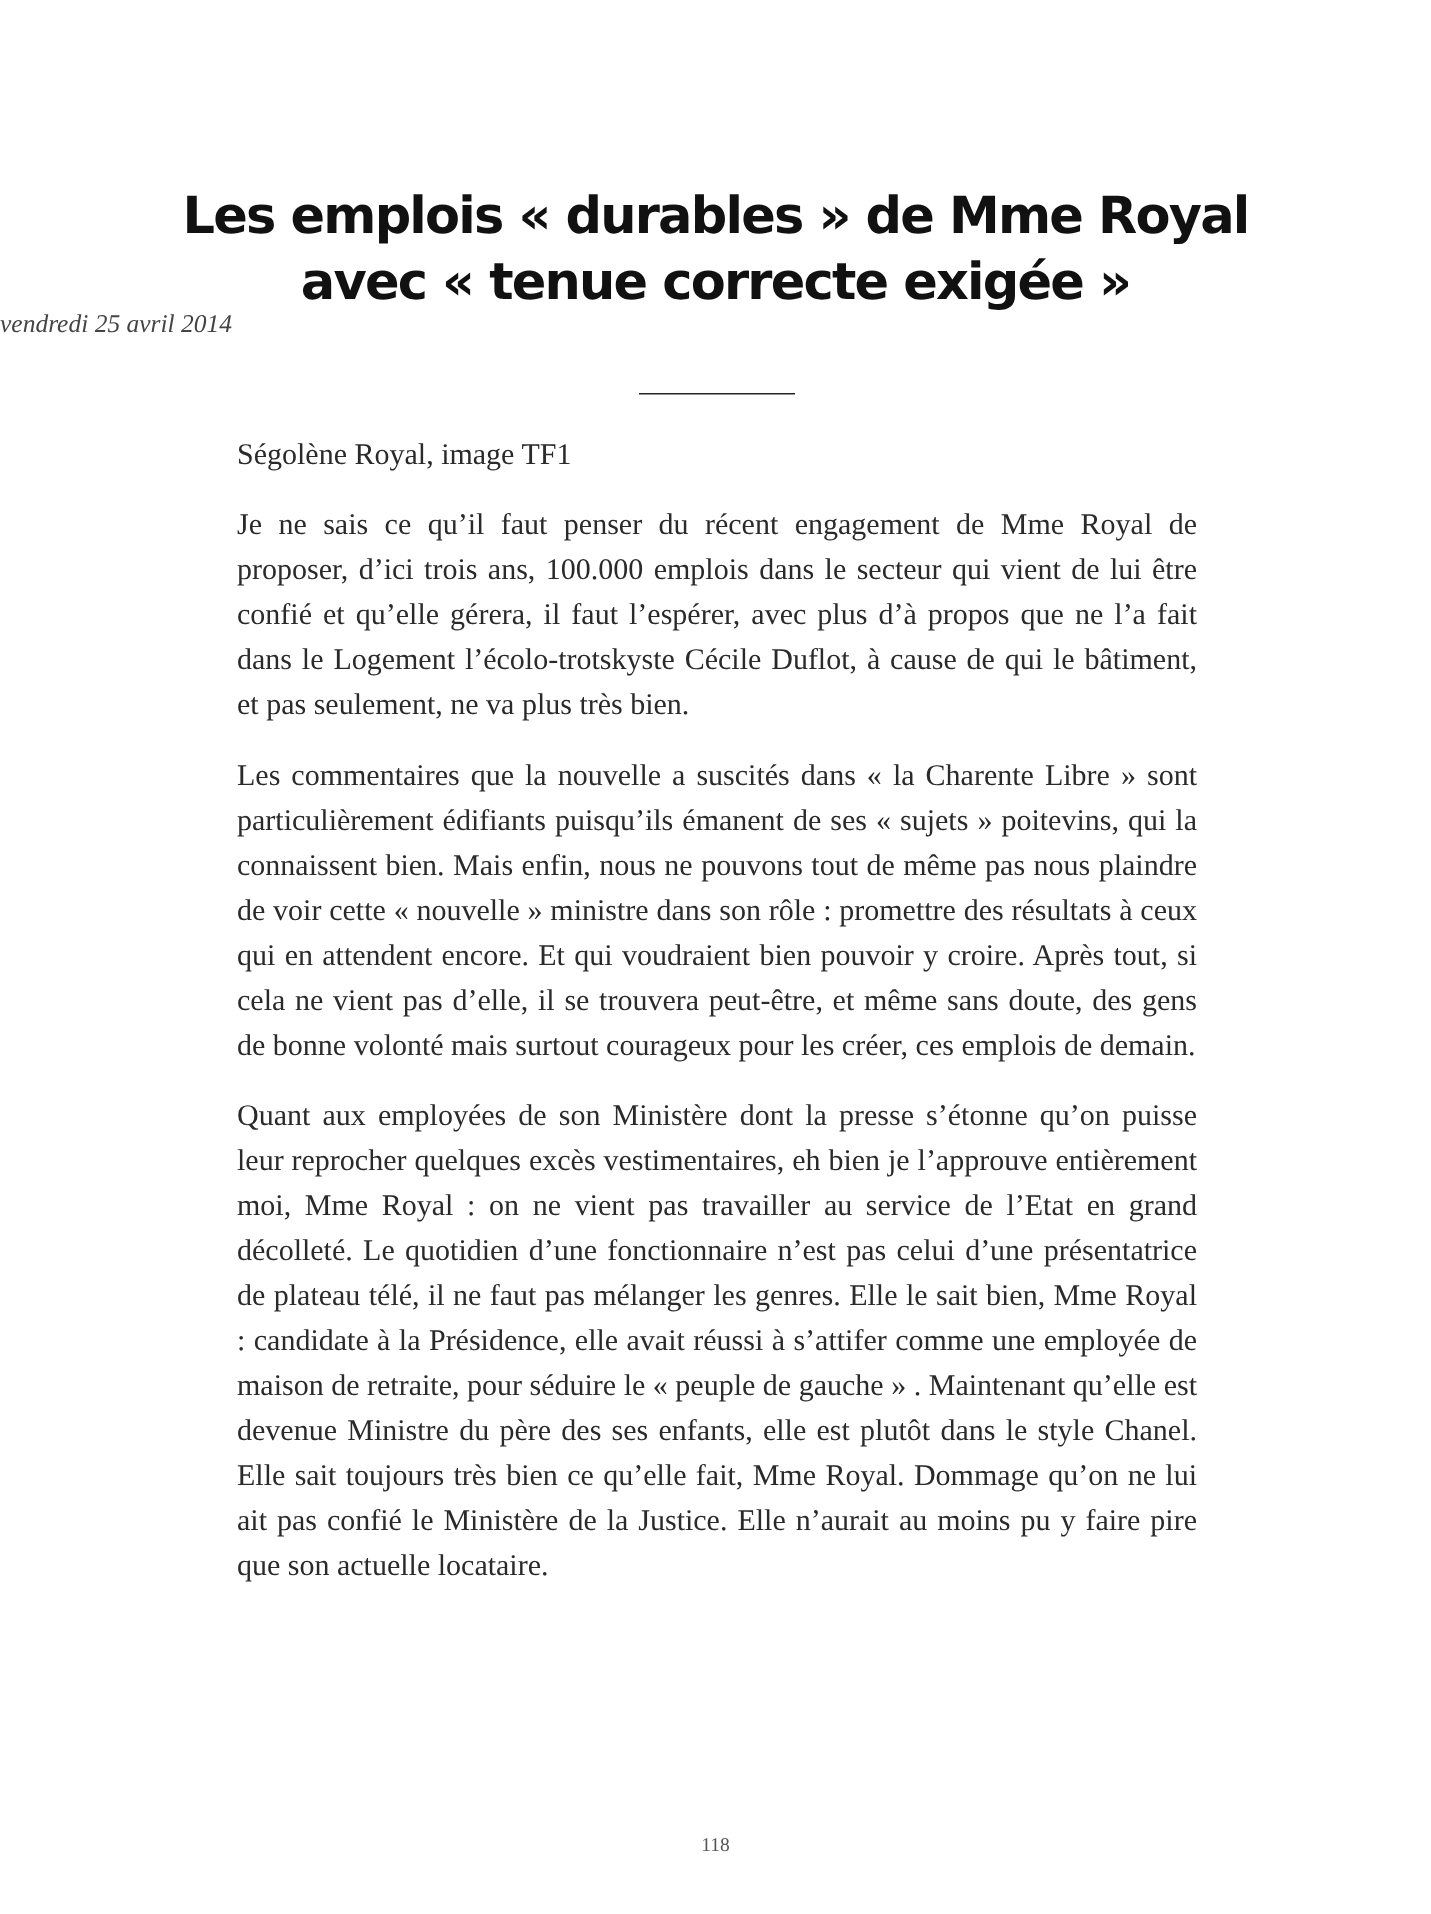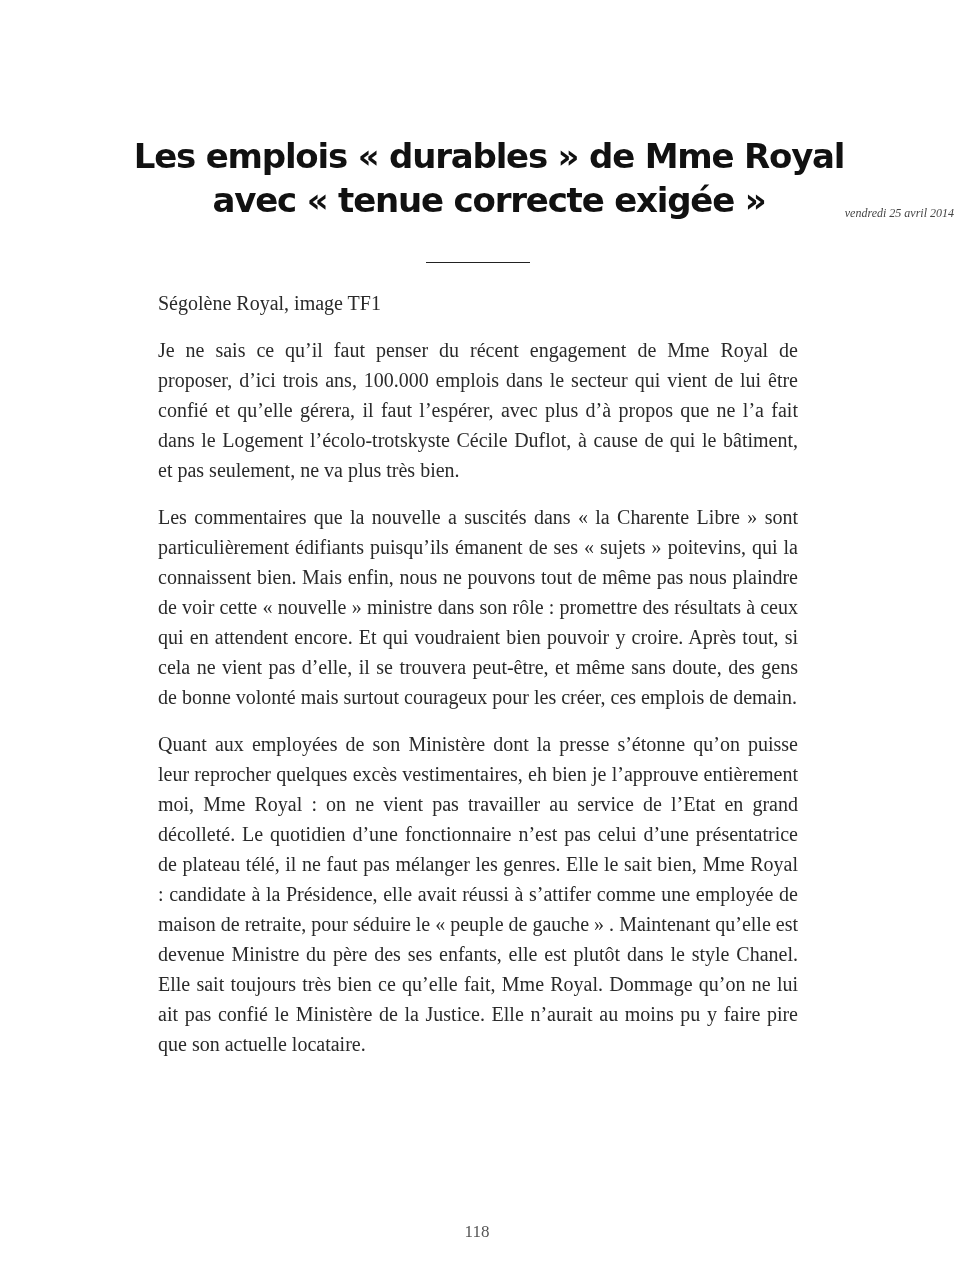--- a/index.html
+++ b/index.html
@@ -7,41 +7,41 @@
     .page { position: absolute; left: 0; top: 0; width: 954px; height: 1276px; background: #fff; }
     .title {
       position: absolute; left: 100px; width: 754px; top: 122px;
       font-family: "DejaVu Sans", sans-serif; font-weight: bold;
       font-size: 34px; line-height: 44px; text-align: center; color: #111;
       letter-spacing: -1.2px;
     }
     .date {
       position: absolute; left: 0; width: 954px; top: 206px;
       font-family: "Liberation Serif", serif; font-style: italic;
-      font-size: 12px; text-align: right; color: #444;
+      font-size: 17px; text-align: left; color: #444;
     }
     .rule {
       position: absolute; left: 426px; width: 104px; top: 262px; height: 1px; background: #222;
     }
     .body {
       position: absolute; left: 158px; width: 640px; top: 272px;
       font-family: "Liberation Serif", serif; font-size: 20px; line-height: 30px; color: #2a2a2a; margin-top: 16px;
     }
     .caption { margin: 0 0 17px 0; }
     .para { margin: 0 0 17px 0; text-align: justify; }
     .pagenum {
       position: absolute; left: 0; width: 954px; top: 1222px;
-      font-family: "Liberation Serif", serif; font-size: 17px; text-align: center; color: #555;
+      font-family: "Liberation Serif", serif; font-size: 13px; text-align: center; color: #555;
     }
   </style>
 </head>
 <body>
 
 <div class="page">
-  <h1 class="title" style="margin:12px;">Les emplois « durables » de Mme Royal avec « tenue correcte exigée »</h1>
+  <h1 class="title" style="margin:0;">Les emplois « durables » de Mme Royal avec « tenue correcte exigée »</h1>
   <div class="date">vendredi 25 avril 2014</div>
   <div class="rule"></div>
   <div class="body">
     <p class="caption">Ségolène Royal, image TF1</p>
     <p class="para">Je ne sais ce qu’il faut penser du récent engagement de Mme Royal de proposer, d’ici trois ans, 100.000 emplois dans le secteur qui vient de lui être confié et qu’elle gérera, il faut l’espérer, avec plus d’à propos que ne l’a fait dans le Logement l’écolo-trotskyste Cécile Duflot, à cause de qui le bâtiment, et pas seulement, ne va plus très bien.</p>
     <p class="para">Les commentaires que la nouvelle a suscités dans « la Charente Libre » sont particulièrement édifiants puisqu’ils émanent de ses « sujets » poitevins, qui la connaissent bien. Mais enfin, nous ne pouvons tout de même pas nous plaindre de voir cette « nouvelle » ministre dans son rôle : promettre des résultats à ceux qui en attendent encore. Et qui voudraient bien pouvoir y croire. Après tout, si cela ne vient pas d’elle, il se trouvera peut-être, et même sans doute, des gens de bonne volonté mais surtout courageux pour les créer, ces emplois de demain.</p>
     <p class="para">Quant aux employées de son Ministère dont la presse s’étonne qu’on puisse leur reprocher quelques excès vestimentaires, eh bien je l’approuve entièrement moi, Mme Royal : on ne vient pas travailler au service de l’Etat en grand décolleté. Le quotidien d’une fonctionnaire n’est pas celui d’une présentatrice de plateau télé, il ne faut pas mélanger les genres. Elle le sait bien, Mme Royal : candidate à la Présidence, elle avait réussi à s’attifer comme une employée de maison de retraite, pour séduire le « peuple de gauche » . Maintenant qu’elle est devenue Ministre du père des ses enfants, elle est plutôt dans le style Chanel. Elle sait toujours très bien ce qu’elle fait, Mme Royal. Dommage qu’on ne lui ait pas confié le Ministère de la Justice. Elle n’aurait au moins pu y faire pire que son actuelle locataire.</p>
   </div>
   <div class="pagenum">118</div>
 </div>

